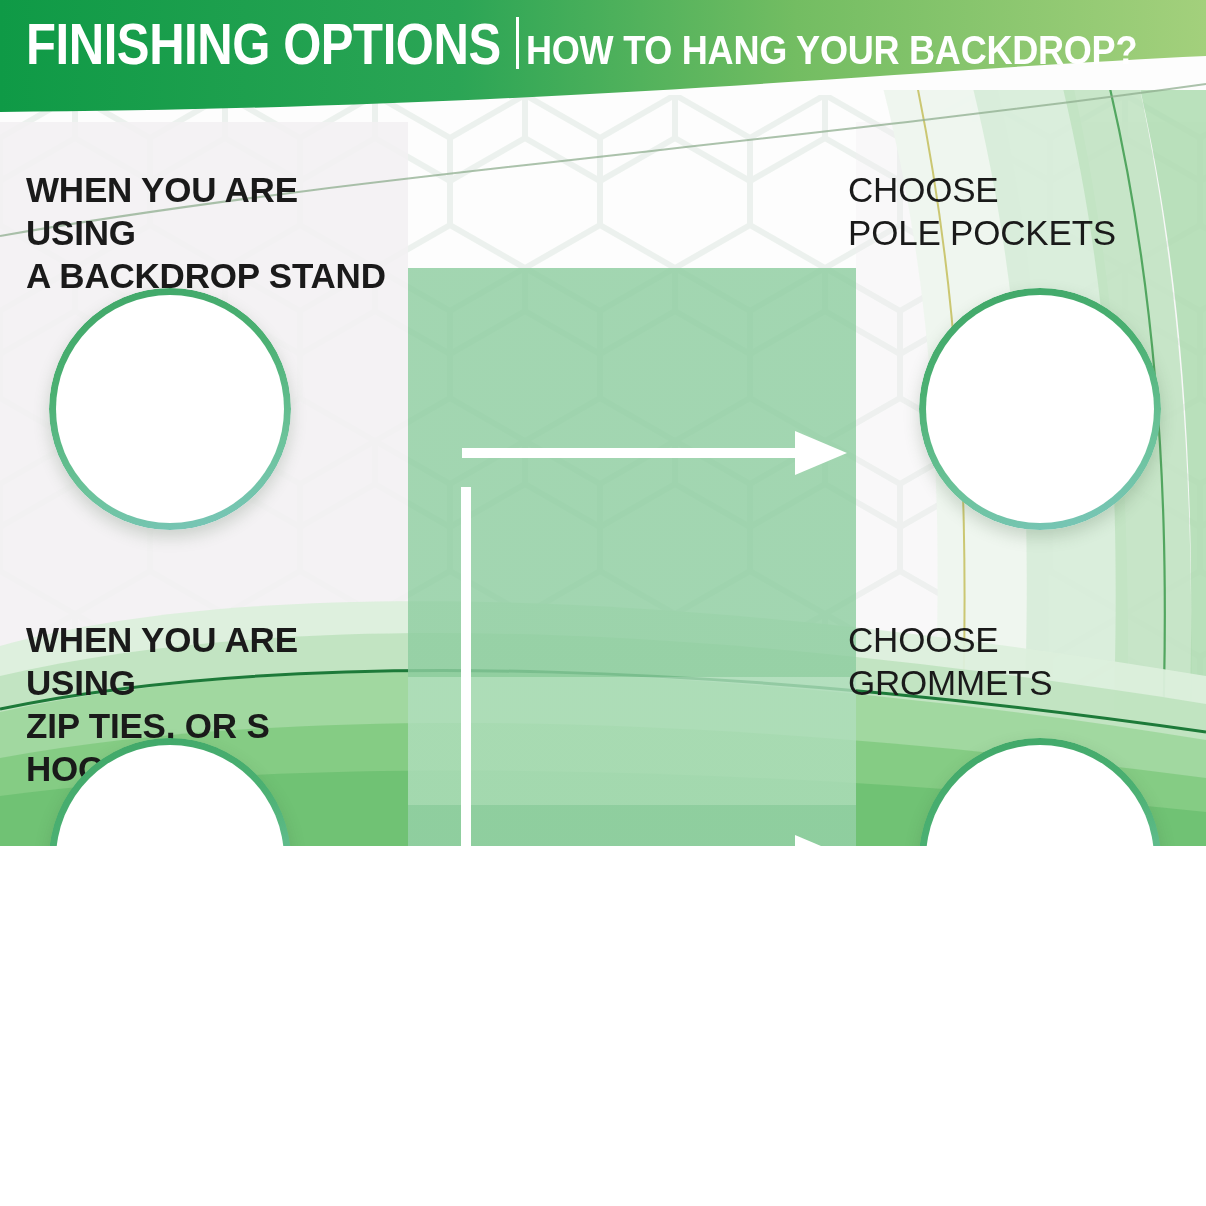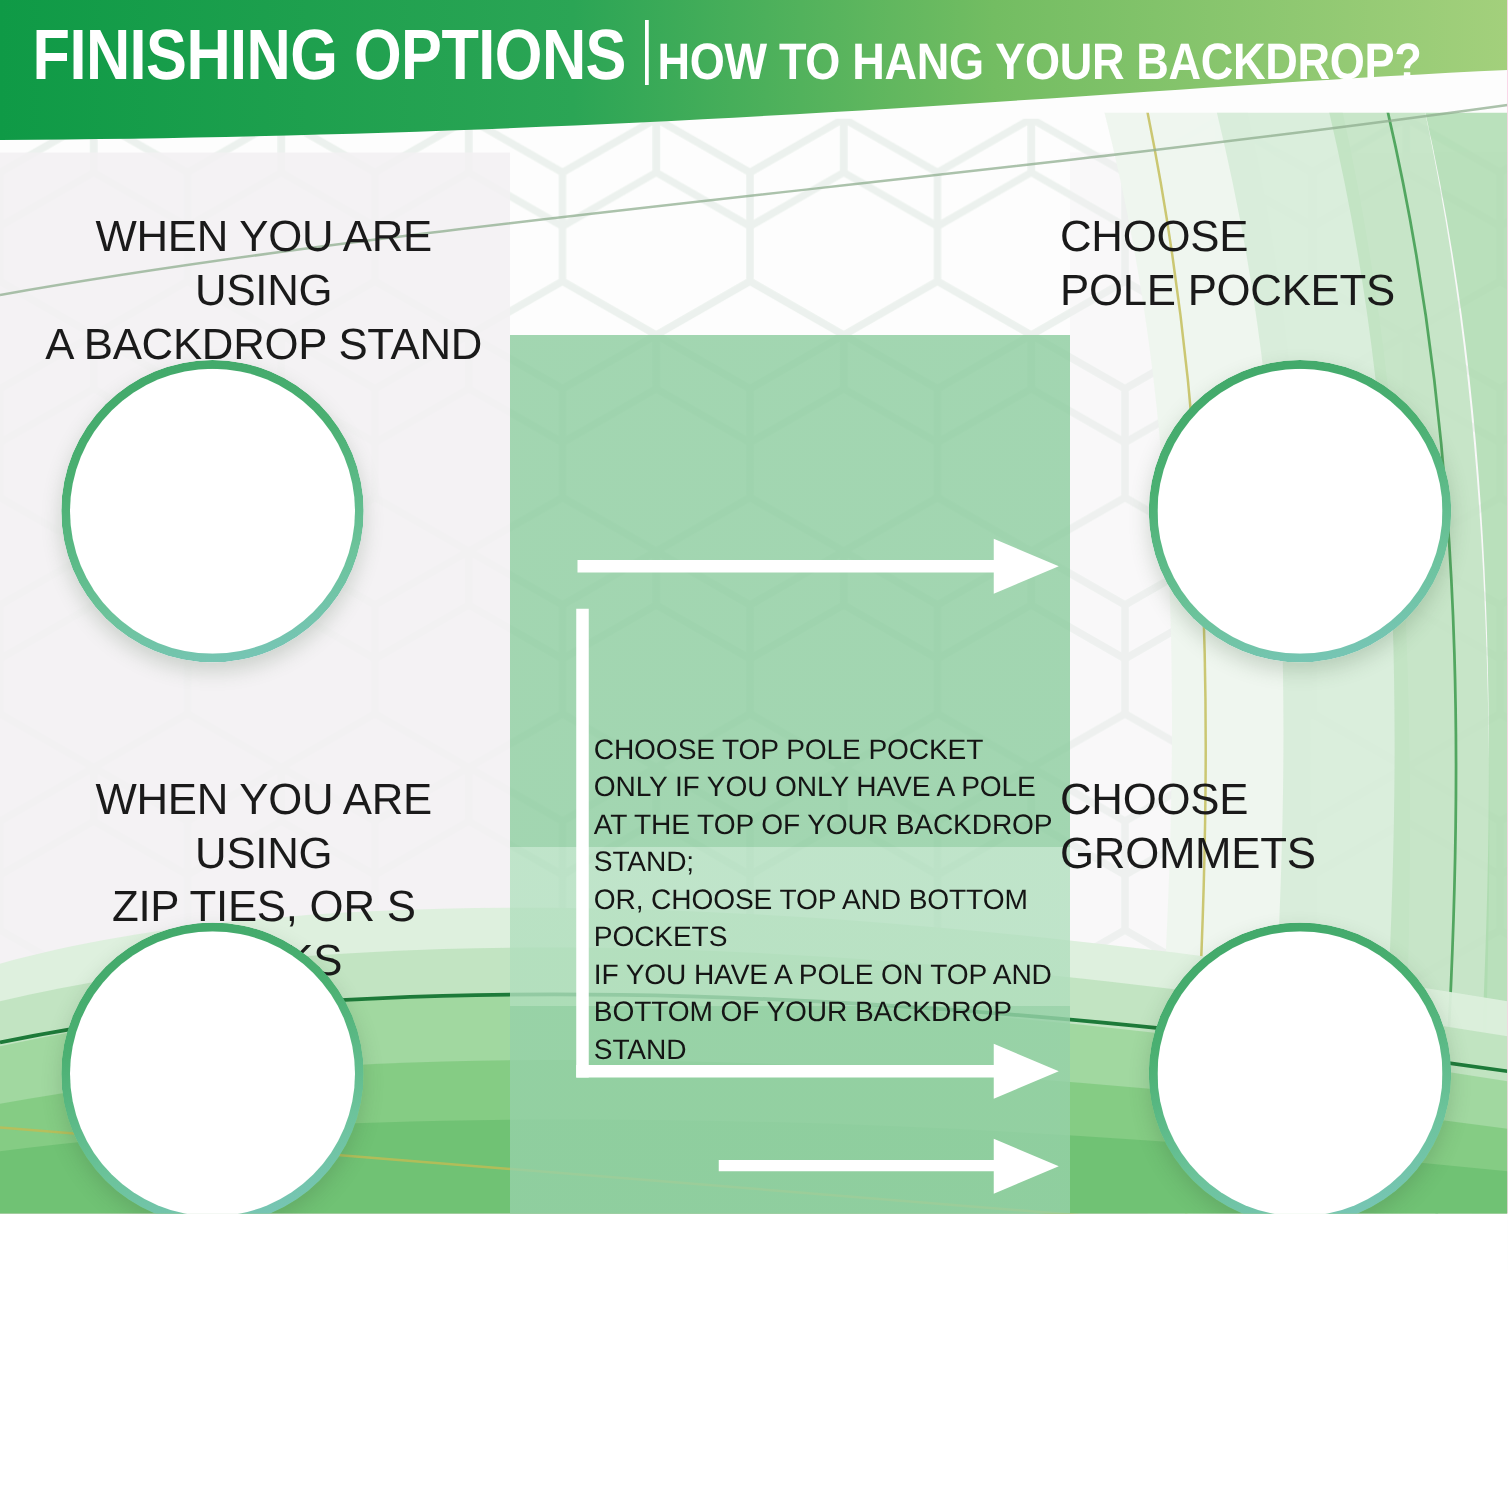--- a/index.html
+++ b/index.html
@@ -1,22 +1,22 @@
 <!DOCTYPE html>
 <html><head>
 <meta charset="utf-8">
 <style>
   html,body{margin:0;padding:0;background:#fff;}
   body{font-family:"Liberation Sans",sans-serif;}
 
   #stage{
     position:relative;
-    width:1206px;height:971px;
+    width:1206px;height:846px;
     overflow:hidden;
-    background:#ec4899;
+    background:#4d7c0f;
   }
 
   
   .bg-base{position:absolute;inset:0;background:#fdfdfd;}
 
   
   .hex-wrap{position:absolute;left:0;top:95px;width:1206px;height:1000px;opacity:.55;}
 
   
   .ribbons{position:absolute;right:0;top:90px;width:330px;height:1000px;overflow:hidden;}
@@ -81,21 +81,21 @@
   .heading{
     position:absolute;
     color:#1a1a1a;
     font-size:35px;
     font-weight:normal;
     line-height:1.23;
     letter-spacing:-.2px;
     white-space:pre-line;
     font-family:"Liberation Sans",sans-serif;
   }
-  .h-left{left:26px;width:370px;text-align:center;}
+  .h-left{left:26px;width:370px;font-weight:bold;}
   .h-right{right:18px;width:340px;text-align:left;}
 
   
   .circle{
     position:absolute;
     width:242px;height:242px;
     border-radius:50%;
     box-sizing:border-box;
     overflow:hidden;
     box-shadow:0 7px 16px rgba(60,90,60,.22);
@@ -213,26 +213,20 @@
   <div class="arrow-shaft" style="left:462px;top:448px;width:335px;height:10px;"></div>
   <div class="arrow-head" style="left:795px;top:431px;"></div>
 
   <div class="arrow-shaft" style="left:461px;top:487px;width:10px;height:375px;"></div>
   <div class="arrow-shaft" style="left:461px;top:852px;width:336px;height:10px;"></div>
   <div class="arrow-head" style="left:795px;top:835px;"></div>
 
   <div class="arrow-shaft" style="left:575px;top:928px;width:222px;height:9px;"></div>
   <div class="arrow-head" style="left:795px;top:911px;"></div>
 
-  <div class="center-text">CHOOSE TOP POLE POCKET
-ONLY IF YOU ONLY HAVE A POLE
-AT THE TOP OF YOUR BACKDROP STAND;
-OR, CHOOSE TOP AND BOTTOM POCKETS
- IF YOU HAVE A POLE ON TOP AND
- BOTTOM OF YOUR BACKDROP STAND</div>
 
   <div class="heading h-left" style="top:168px;">WHEN YOU ARE USING
 A BACKDROP STAND</div>
 
   <div class="heading h-left" style="top:618px;">WHEN YOU ARE USING
 ZIP TIES, OR S HOOKS</div>
 
   <div class="heading h-right" style="top:168px;">CHOOSE
 POLE POCKETS</div>
 

